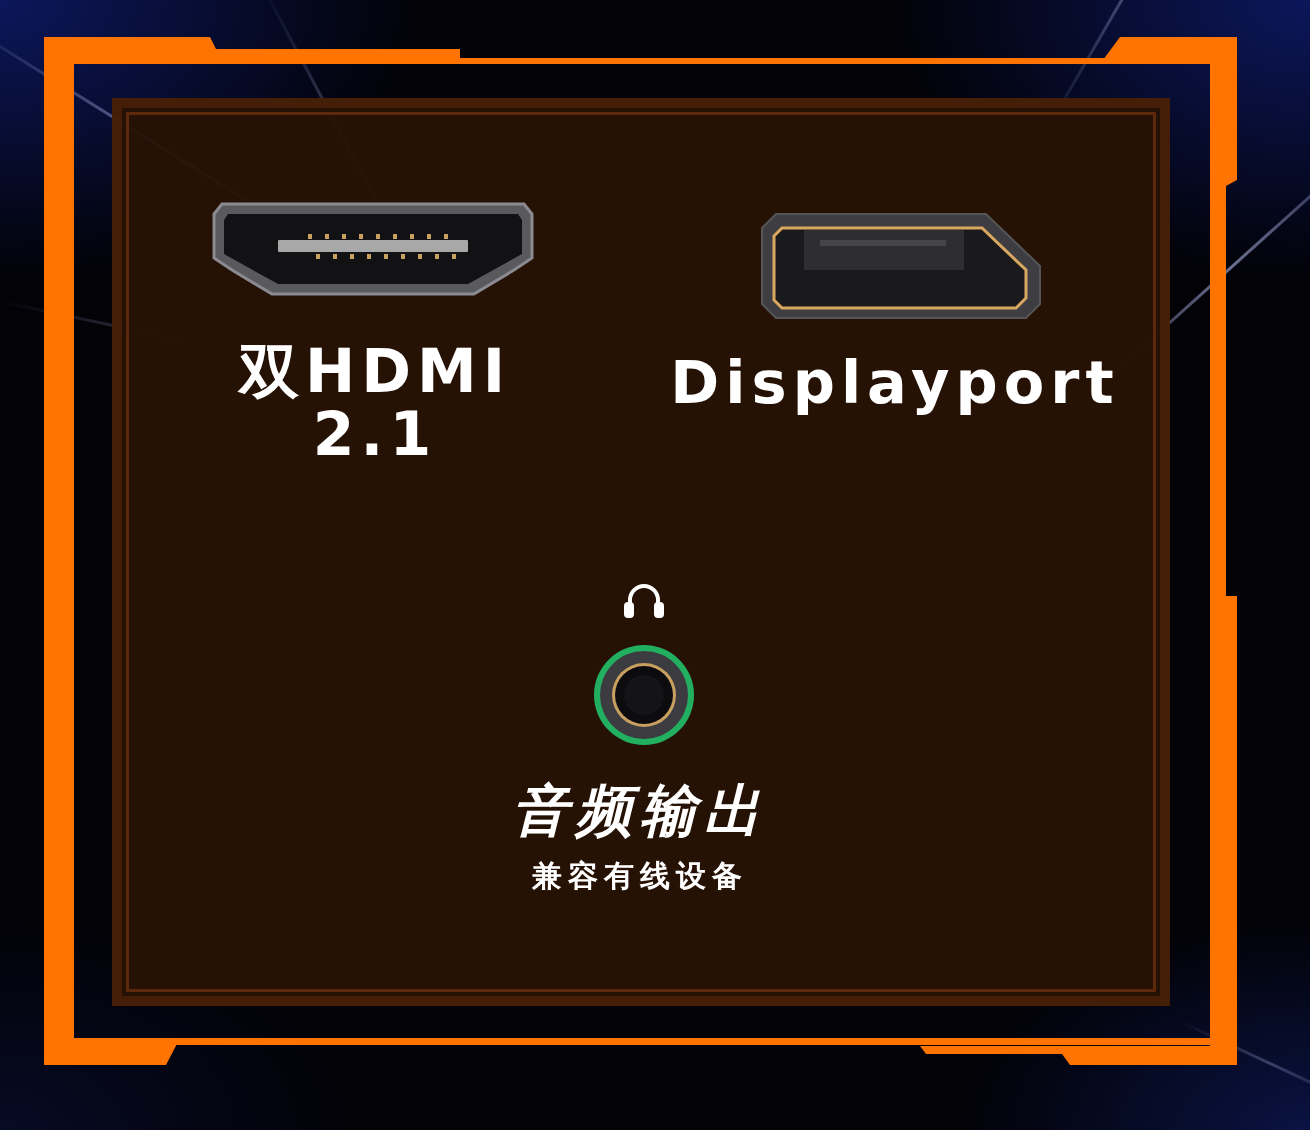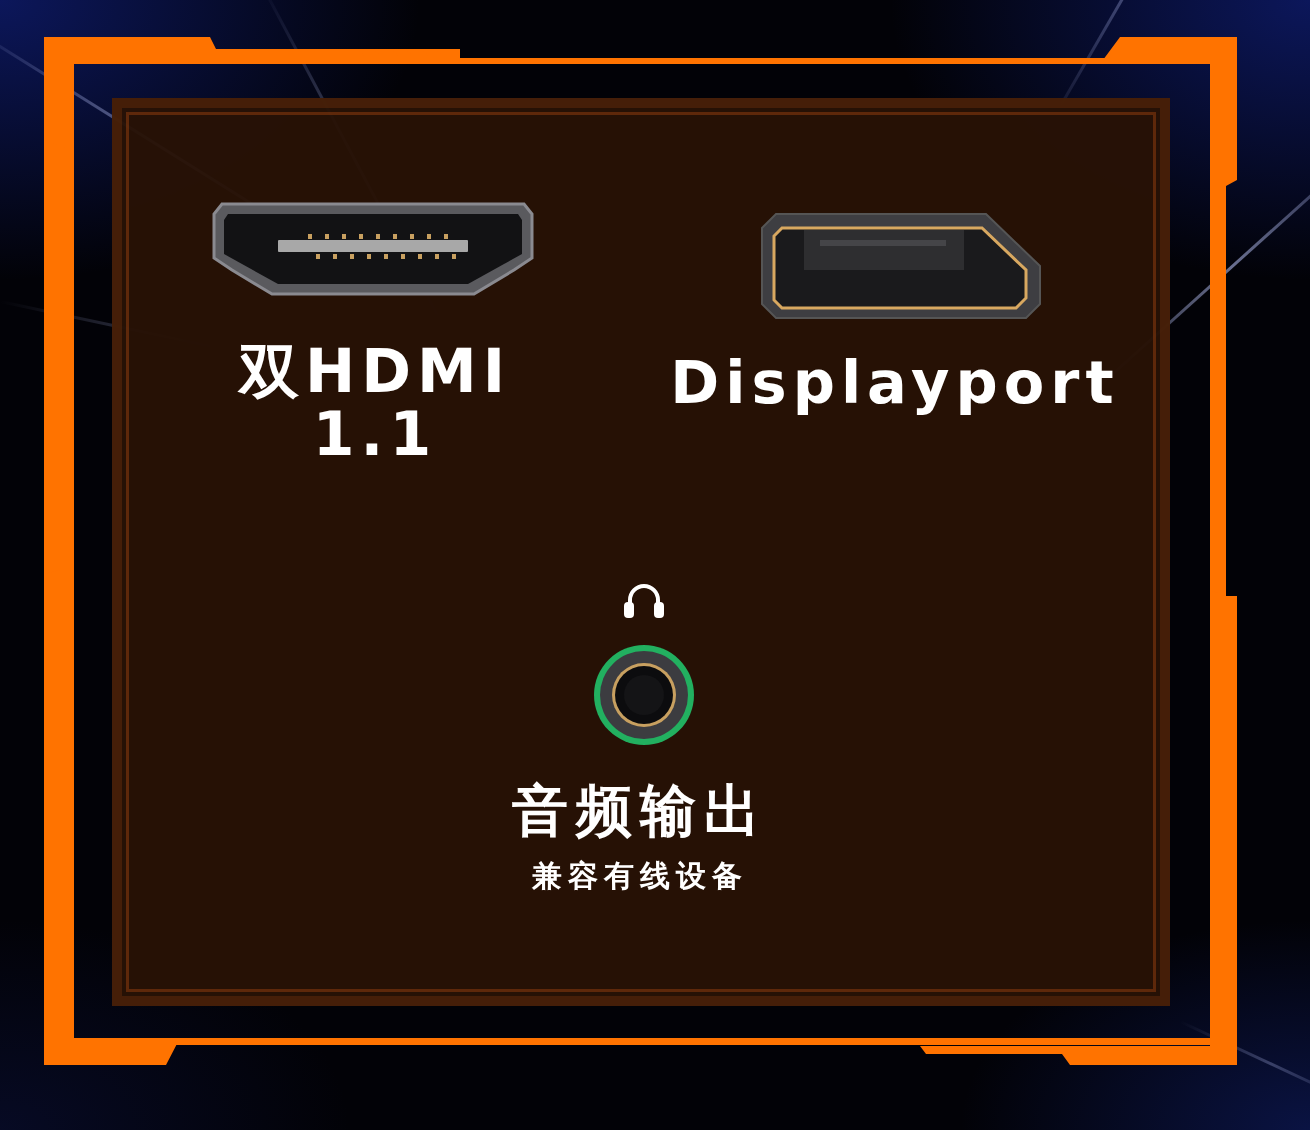--- a/index.html
+++ b/index.html
@@ -28,21 +28,21 @@
     .panel::after {
       content: ""; position: absolute; inset: 4px;
       border: 3px solid rgba(140,60,15,0.55);
     }
     .label {
       position: absolute; color: #ffffff; font-weight: bold; text-align: center;
       letter-spacing: 6px; line-height: 1.05;
     }
     .hdmi-label { left: 210px; top: 340px; width: 330px; font-size: 60px; }
     .dp-label { left: 660px; top: 352px; width: 470px; font-size: 59px; }
-    .audio-title { left: 440px; top: 782px; width: 400px; font-size: 56px; letter-spacing: 8px; }
+    .audio-title { left: 440px; top: 782px; width: 400px; font-size: 56px; letter-spacing: 8px; font-style: italic; }
     .audio-sub { left: 440px; top: 860px; width: 400px; font-size: 30px; letter-spacing: 6px; }
     .icon { position: absolute; }
   </style>
 </head>
 <body>
 
 <div class="bg">
   <div class="ray" style="left:-40px;top:20px;width:520px;transform:rotate(32deg);"></div>
   <div class="ray" style="left:260px;top:-20px;width:420px;transform:rotate(62deg);opacity:0.6"></div>
   <div class="ray" style="left:1060px;top:420px;width:460px;transform:rotate(-42deg);"></div>
@@ -110,21 +110,21 @@
   <svg width="284" height="108" viewBox="0 0 284 108">
     <polygon points="16,2 226,2 280,54 280,92 266,106 16,106 2,92 2,16" fill="#3e3e42" stroke="#555" stroke-width="2"></polygon>
     <polygon points="22,16 222,16 266,58 266,86 256,96 22,96 14,88 14,24" fill="#1a1a1c" stroke="#d8a860" stroke-width="3"></polygon>
     <rect x="44" y="18" width="160" height="40" fill="#2e2e30"></rect>
     <rect x="60" y="28" width="126" height="6" fill="#454548"></rect>
   </svg>
 </div>
 
 <div class="label hdmi-label">
   <div>双HDMI</div>
-  <div>1.1</div>
+  <div>2.1</div>
 </div>
 
 <div class="label dp-label">
   <div>Displayport</div>
 </div>
 
 <div class="icon" style="left:622px;top:580px;">
   <svg width="44" height="40" viewBox="0 0 44 40">
     <path d="M8,30 L8,20 A14,14 0 0 1 36,20 L36,30" fill="none" stroke="#ffffff" stroke-width="4"></path>
     <rect x="2" y="22" width="10" height="16" rx="4" fill="#ffffff"></rect>

